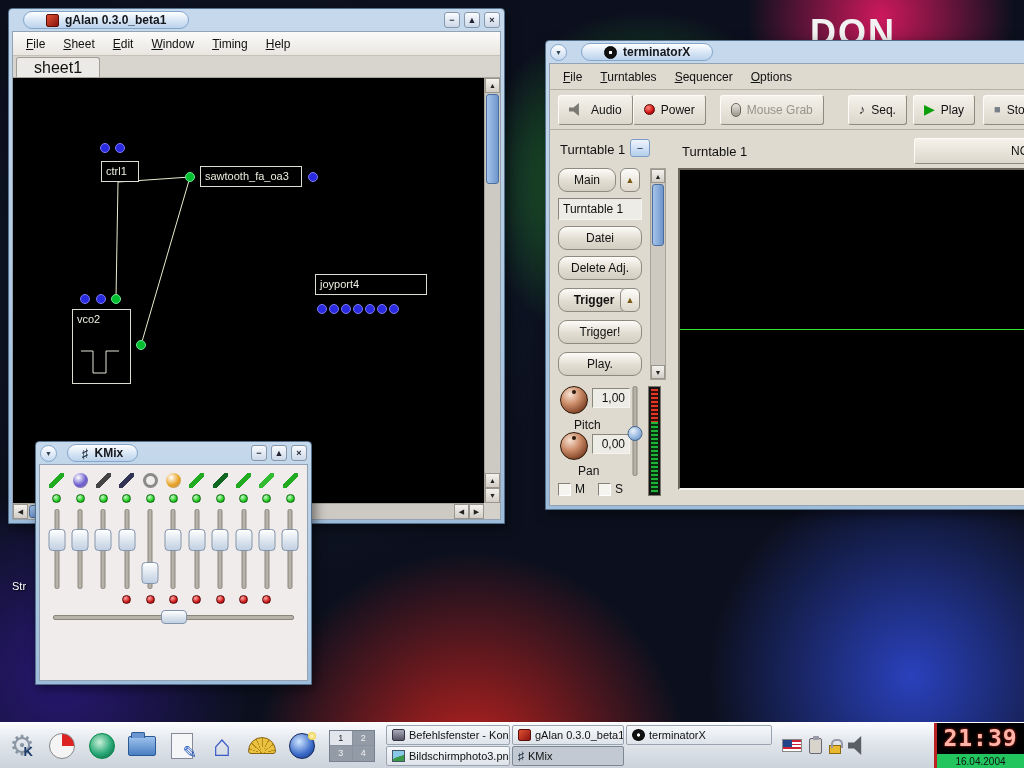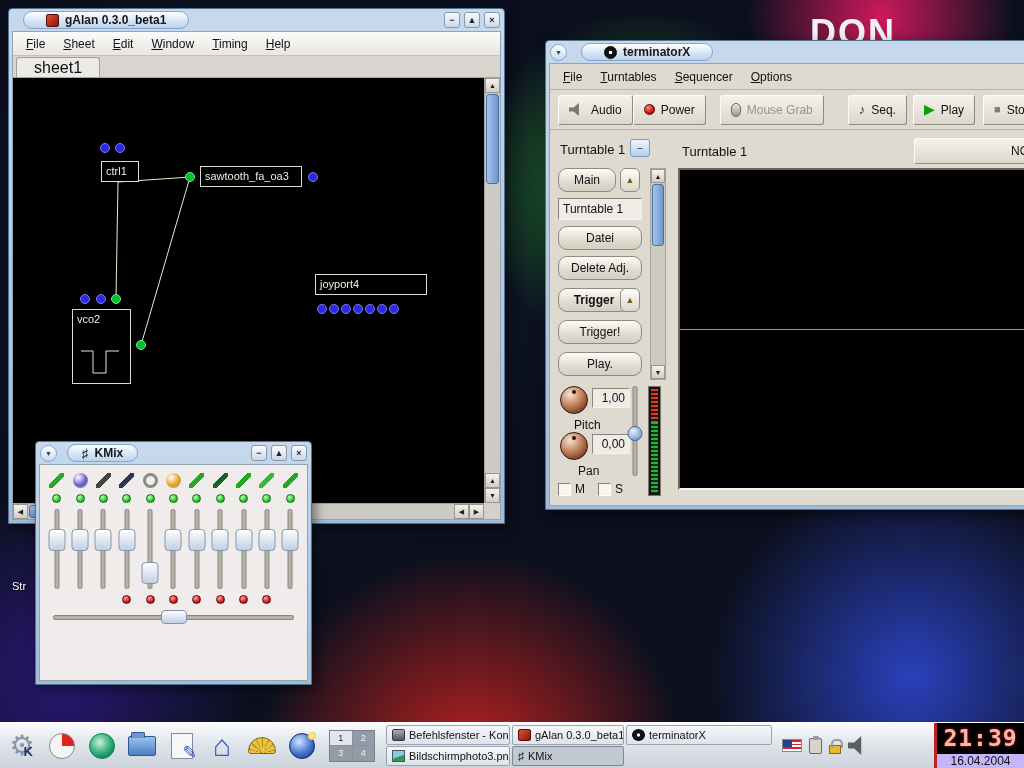--- a/index.html
+++ b/index.html
@@ -139,21 +139,21 @@
 .systray{flex:none;display:flex;align-items:center;gap:7px;padding:0 10px}
 .ic-flag{width:20px;height:13px;background:repeating-linear-gradient(#c23 0 1.8px,#fff 1.8px 3.6px);border:1px solid #888;position:relative}
 .ic-flag::before{content:"";position:absolute;left:0;top:0;width:9px;height:7px;background:#224488}
 .ic-klip{width:13px;height:16px;background:#d8d4cc;border:1px solid #667;border-radius:2px;position:relative}
 .ic-klip::before{content:"";position:absolute;left:3px;top:-3px;width:6px;height:4px;background:#99a;border-radius:1px}
 .ic-lock{width:12px;height:9px;background:#e8b830;border:1px solid #8a6a10;position:relative;margin-top:7px}
 .ic-lock::before{content:"";position:absolute;left:1px;top:-7px;width:8px;height:7px;border:2px solid #99a;border-bottom:none;border-radius:5px 5px 0 0}
 .ic-spk-l{width:22px;height:20px;background:#5a5f66;clip-path:polygon(0 35%,28% 35%,60% 2%,60% 98%,28% 65%,0 65%)}
 .clock{margin-left:auto;width:90px;height:46px;background:#000;display:flex;flex-direction:column;align-items:center;flex:none;border-left:3px solid #b22}
 .cl-time{font-family:"DejaVu Sans Mono",monospace;font-weight:bold;font-size:23px;color:#ffb4aa;line-height:31px;letter-spacing:1px;text-shadow:0 0 3px #e03020}
-.cl-date{width:100%;height:15px;background:#c4b5fd;color:#111;font-size:12px;display:flex;align-items:center;justify-content:center}
+.cl-date{width:100%;height:15px;background:#22c55e;color:#111;font-size:10px;display:flex;align-items:center;justify-content:center}
 </style>
 </head>
 <body>
 
 <div class="screen">
   <div class="bg-text">DON</div>
   <div class="desk-label">Str</div>
 
   <div class="win galan-win">
     <div class="titlebar">

